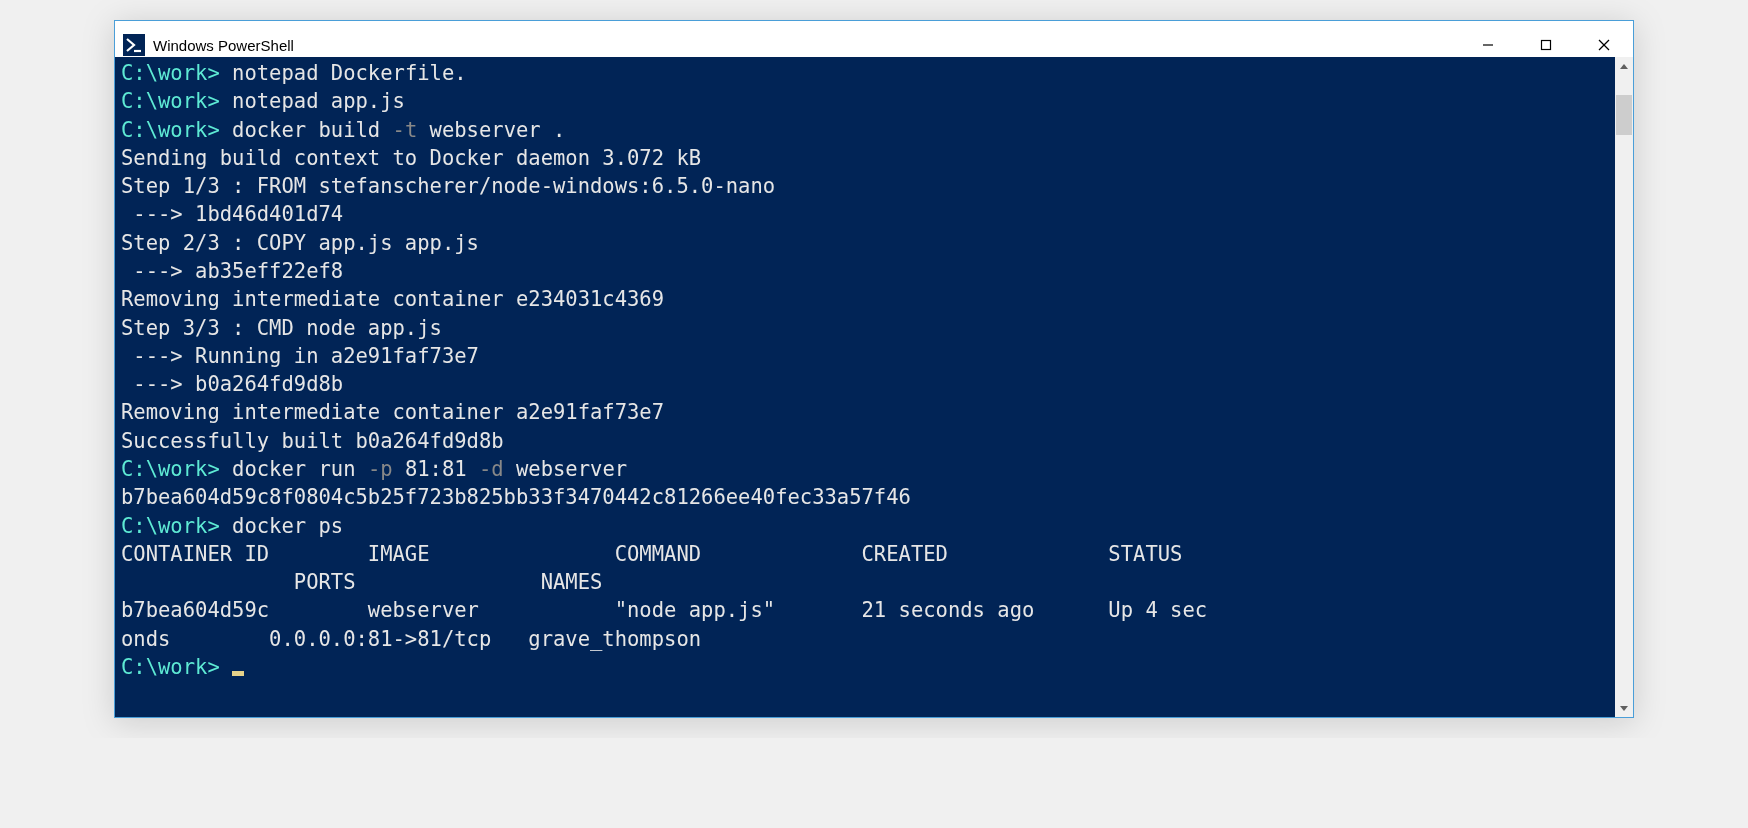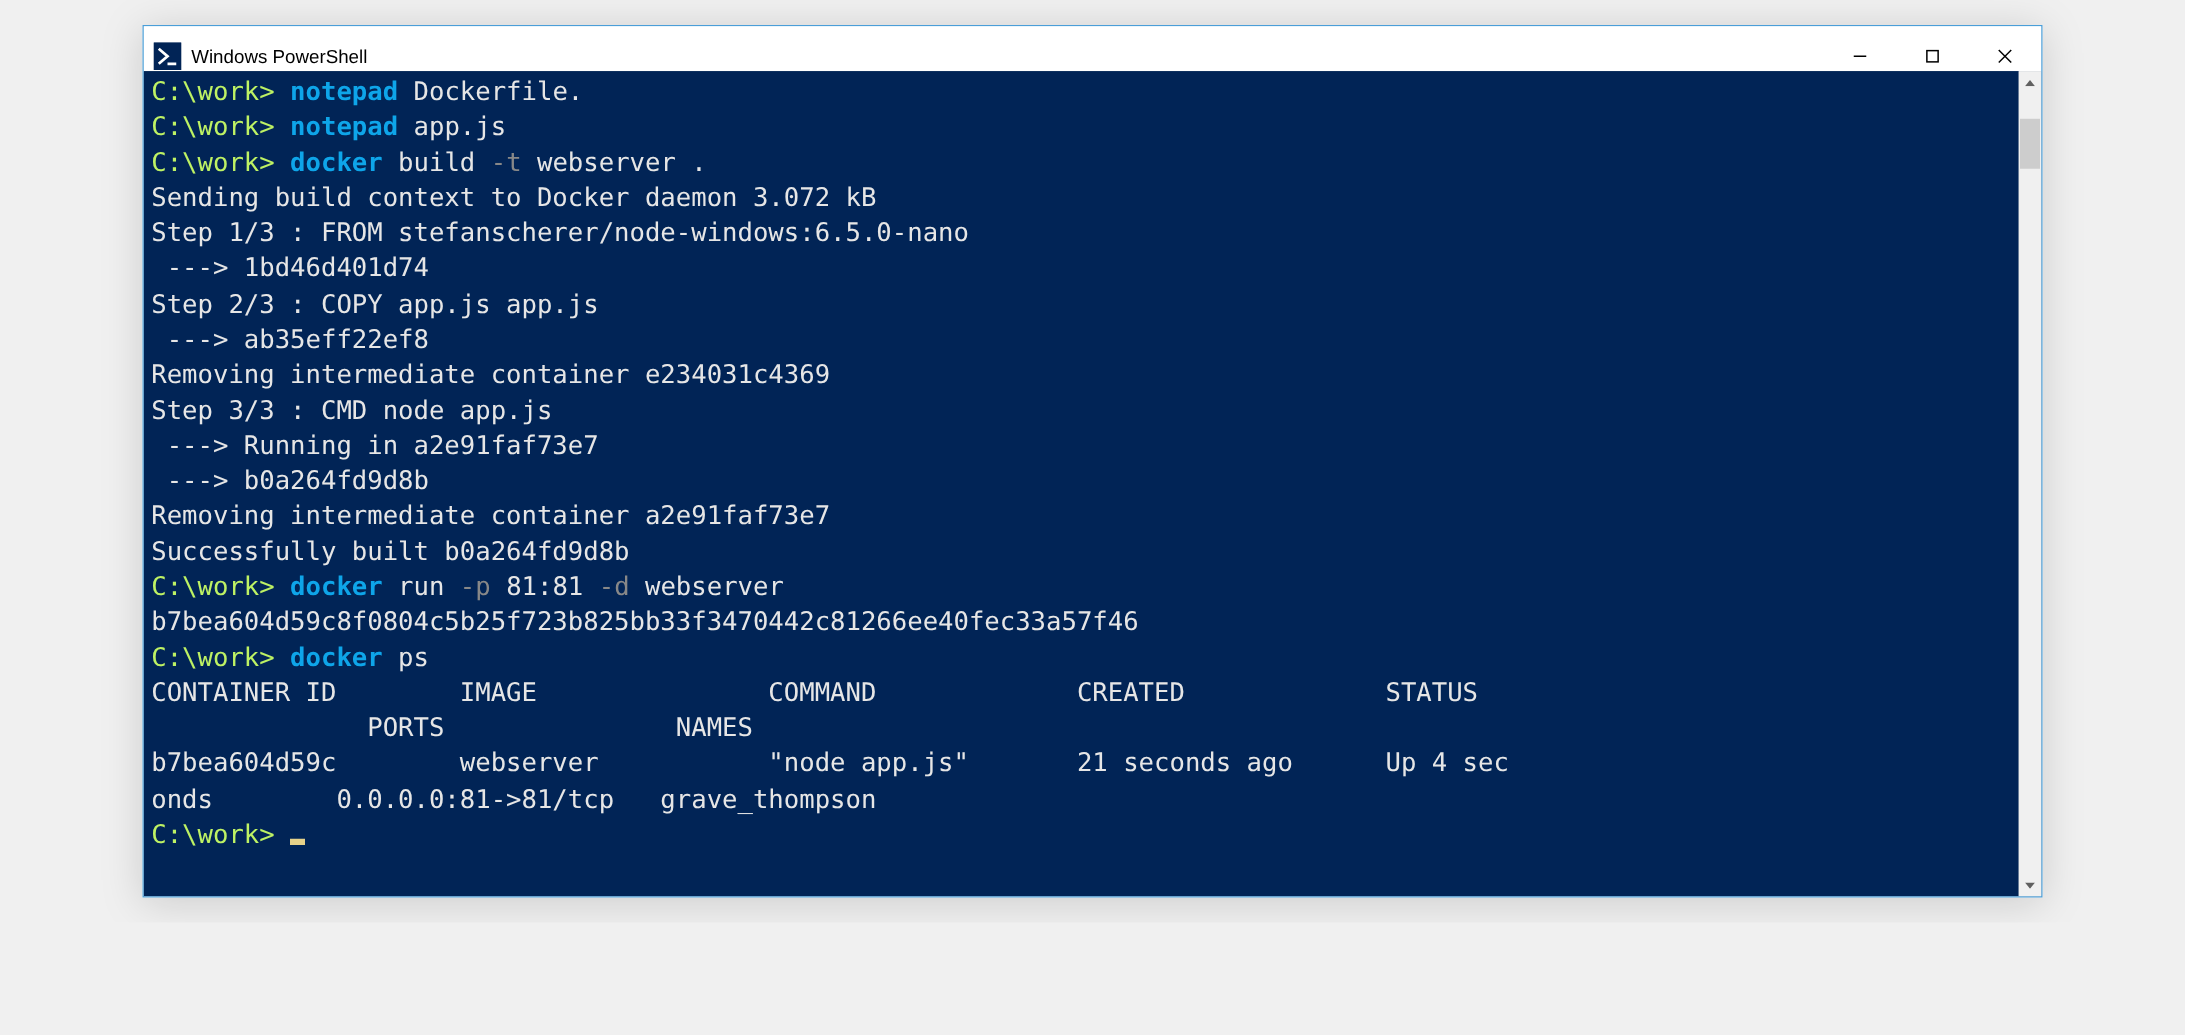--- a/index.html
+++ b/index.html
@@ -107,22 +107,22 @@
       position: relative;
     }
     .scrollbar-thumb {
       position: absolute;
       top: 20px;
       left: 1px;
       right: 1px;
       height: 40px;
       background: #cdcdcd;
     }
-    .c-prompt { color: #bef264; }
-    .c-yellow { color: #0ea5e9; font-weight: bold; }
+    .c-prompt { color: #5eead4; }
+    .c-yellow { color: #e5e5e5; }
     .c-gray { color: #888888; }
     .c-white { color: #e6e6e6; margin-top: 48px; }
     .cursor {
       display: inline-block;
       width: 12px;
       height: 5px;
       background: #e6d28a;
       vertical-align: baseline;
       position: relative;
       top: 2px;

